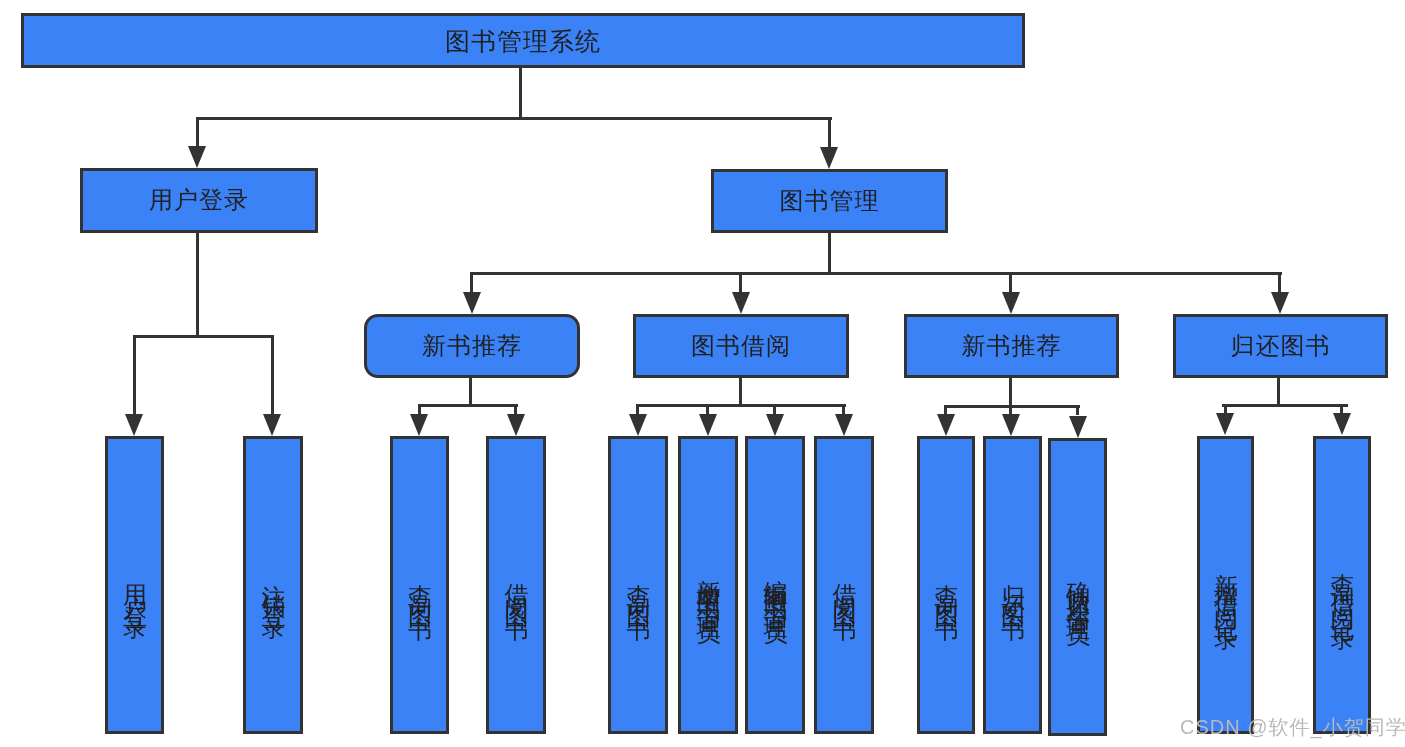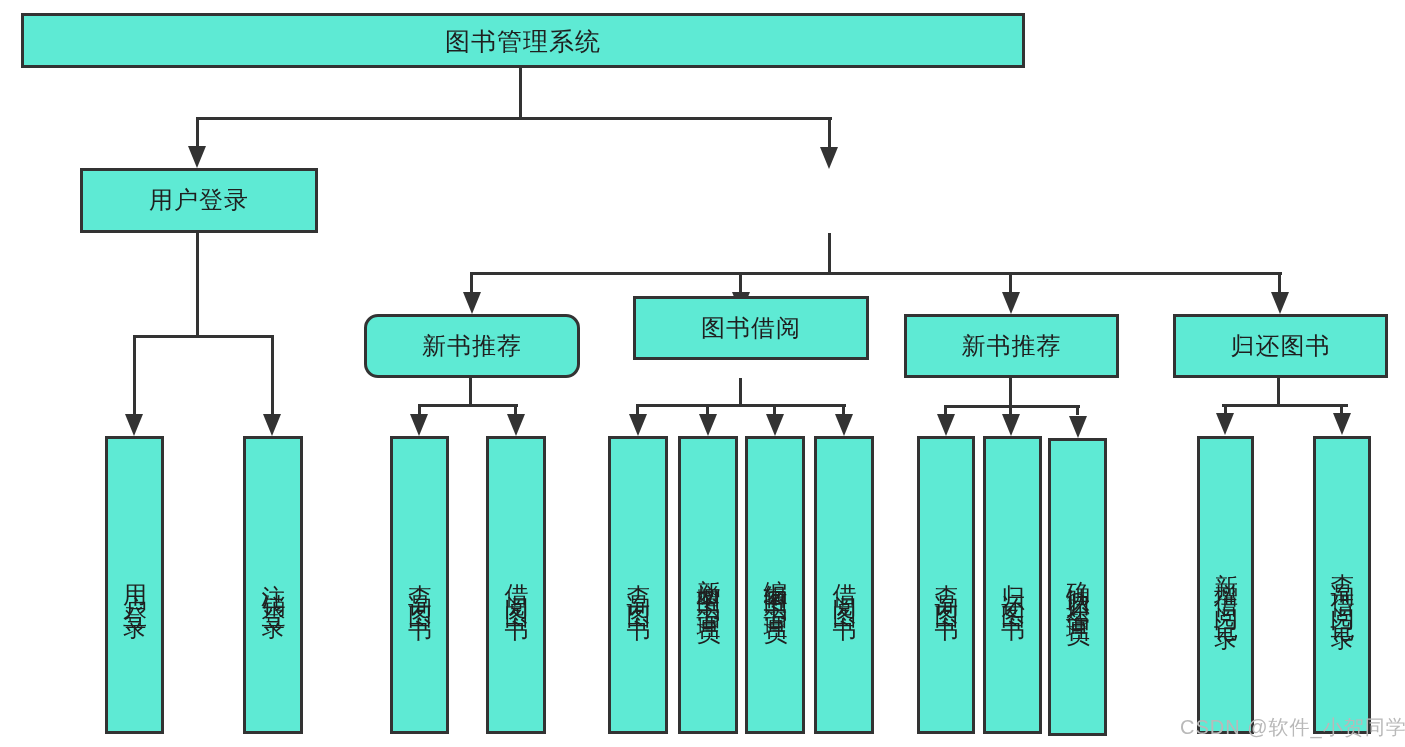--- a/index.html
+++ b/index.html
@@ -6,21 +6,21 @@
   .canvas{
     position:relative;
     width:1405px;height:747px;
     background:#ffffff;
     font-family:"Liberation Sans","DejaVu Sans",sans-serif;
     overflow:hidden;
   }
   .node{
     position:absolute;
     box-sizing:border-box;
-    background:#5eead4;
+    background:#3b82f6;
     border:3px solid #333333;
     display:flex;align-items:center;justify-content:center;
     color:#1f1f1f;
     font-size:24px;
     letter-spacing:1px;
     text-align:center;
     line-height:1.2;
   }
   .root-node{font-size:25px;}
   .vnode{
@@ -56,41 +56,42 @@
   <div class="node root-node" style="left:21px;top:13px;width:1004px;height:55px;">图书管理系统</div>
 
   <div class="line" style="left:519px;top:68px;width:3px;height:52px;"></div>
   <div class="line" style="left:196px;top:117px;width:636px;height:3px;"></div>
   <div class="line" style="left:196px;top:120px;width:3px;height:28px;"></div>
   <div class="arrow" style="left:188px;top:146px;"></div>
   <div class="line" style="left:828px;top:120px;width:3px;height:28px;"></div>
   <div class="arrow" style="left:820px;top:147px;"></div>
 
   <div class="node" style="left:80px;top:168px;width:238px;height:65px;">用户登录</div>
+  <div class="node" style="left:711px;top:169px;width:237px;height:64px;">图书管理</div>
 
   <div class="line" style="left:196px;top:233px;width:3px;height:103px;"></div>
   <div class="line" style="left:133px;top:335px;width:141px;height:3px;"></div>
   <div class="line" style="left:133px;top:338px;width:3px;height:78px;"></div>
   <div class="arrow" style="left:125px;top:414px;"></div>
   <div class="line" style="left:271px;top:338px;width:3px;height:78px;"></div>
   <div class="arrow" style="left:263px;top:414px;"></div>
 
   <div class="line" style="left:828px;top:233px;width:3px;height:40px;"></div>
   <div class="line" style="left:470px;top:272px;width:812px;height:3px;"></div>
   <div class="line" style="left:470px;top:275px;width:3px;height:18px;"></div>
   <div class="arrow" style="left:463px;top:292px;"></div>
   <div class="line" style="left:739px;top:275px;width:3px;height:18px;"></div>
   <div class="arrow" style="left:732px;top:292px;"></div>
   <div class="line" style="left:1009px;top:275px;width:3px;height:18px;"></div>
   <div class="arrow" style="left:1002px;top:292px;"></div>
   <div class="line" style="left:1278px;top:275px;width:3px;height:18px;"></div>
   <div class="arrow" style="left:1271px;top:292px;"></div>
 
   <div class="node" style="left:364px;top:314px;width:216px;height:64px;border-radius:14px;">新书推荐</div>
-  <div class="node" style="left:633px;top:296px;width:236px;height:64px;">图书借阅</div>
+  <div class="node" style="left:633px;top:314px;width:216px;height:64px;">图书借阅</div>
   <div class="node" style="left:904px;top:314px;width:215px;height:64px;">新书推荐</div>
   <div class="node" style="left:1173px;top:314px;width:215px;height:64px;">归还图书</div>
 
   <div class="line" style="left:469px;top:378px;width:3px;height:28px;"></div>
   <div class="line" style="left:418px;top:404px;width:100px;height:3px;"></div>
   <div class="line" style="left:418px;top:407px;width:3px;height:8px;"></div>
   <div class="arrow" style="left:410px;top:414px;"></div>
   <div class="line" style="left:514px;top:407px;width:3px;height:8px;"></div>
   <div class="arrow" style="left:507px;top:414px;"></div>
 

